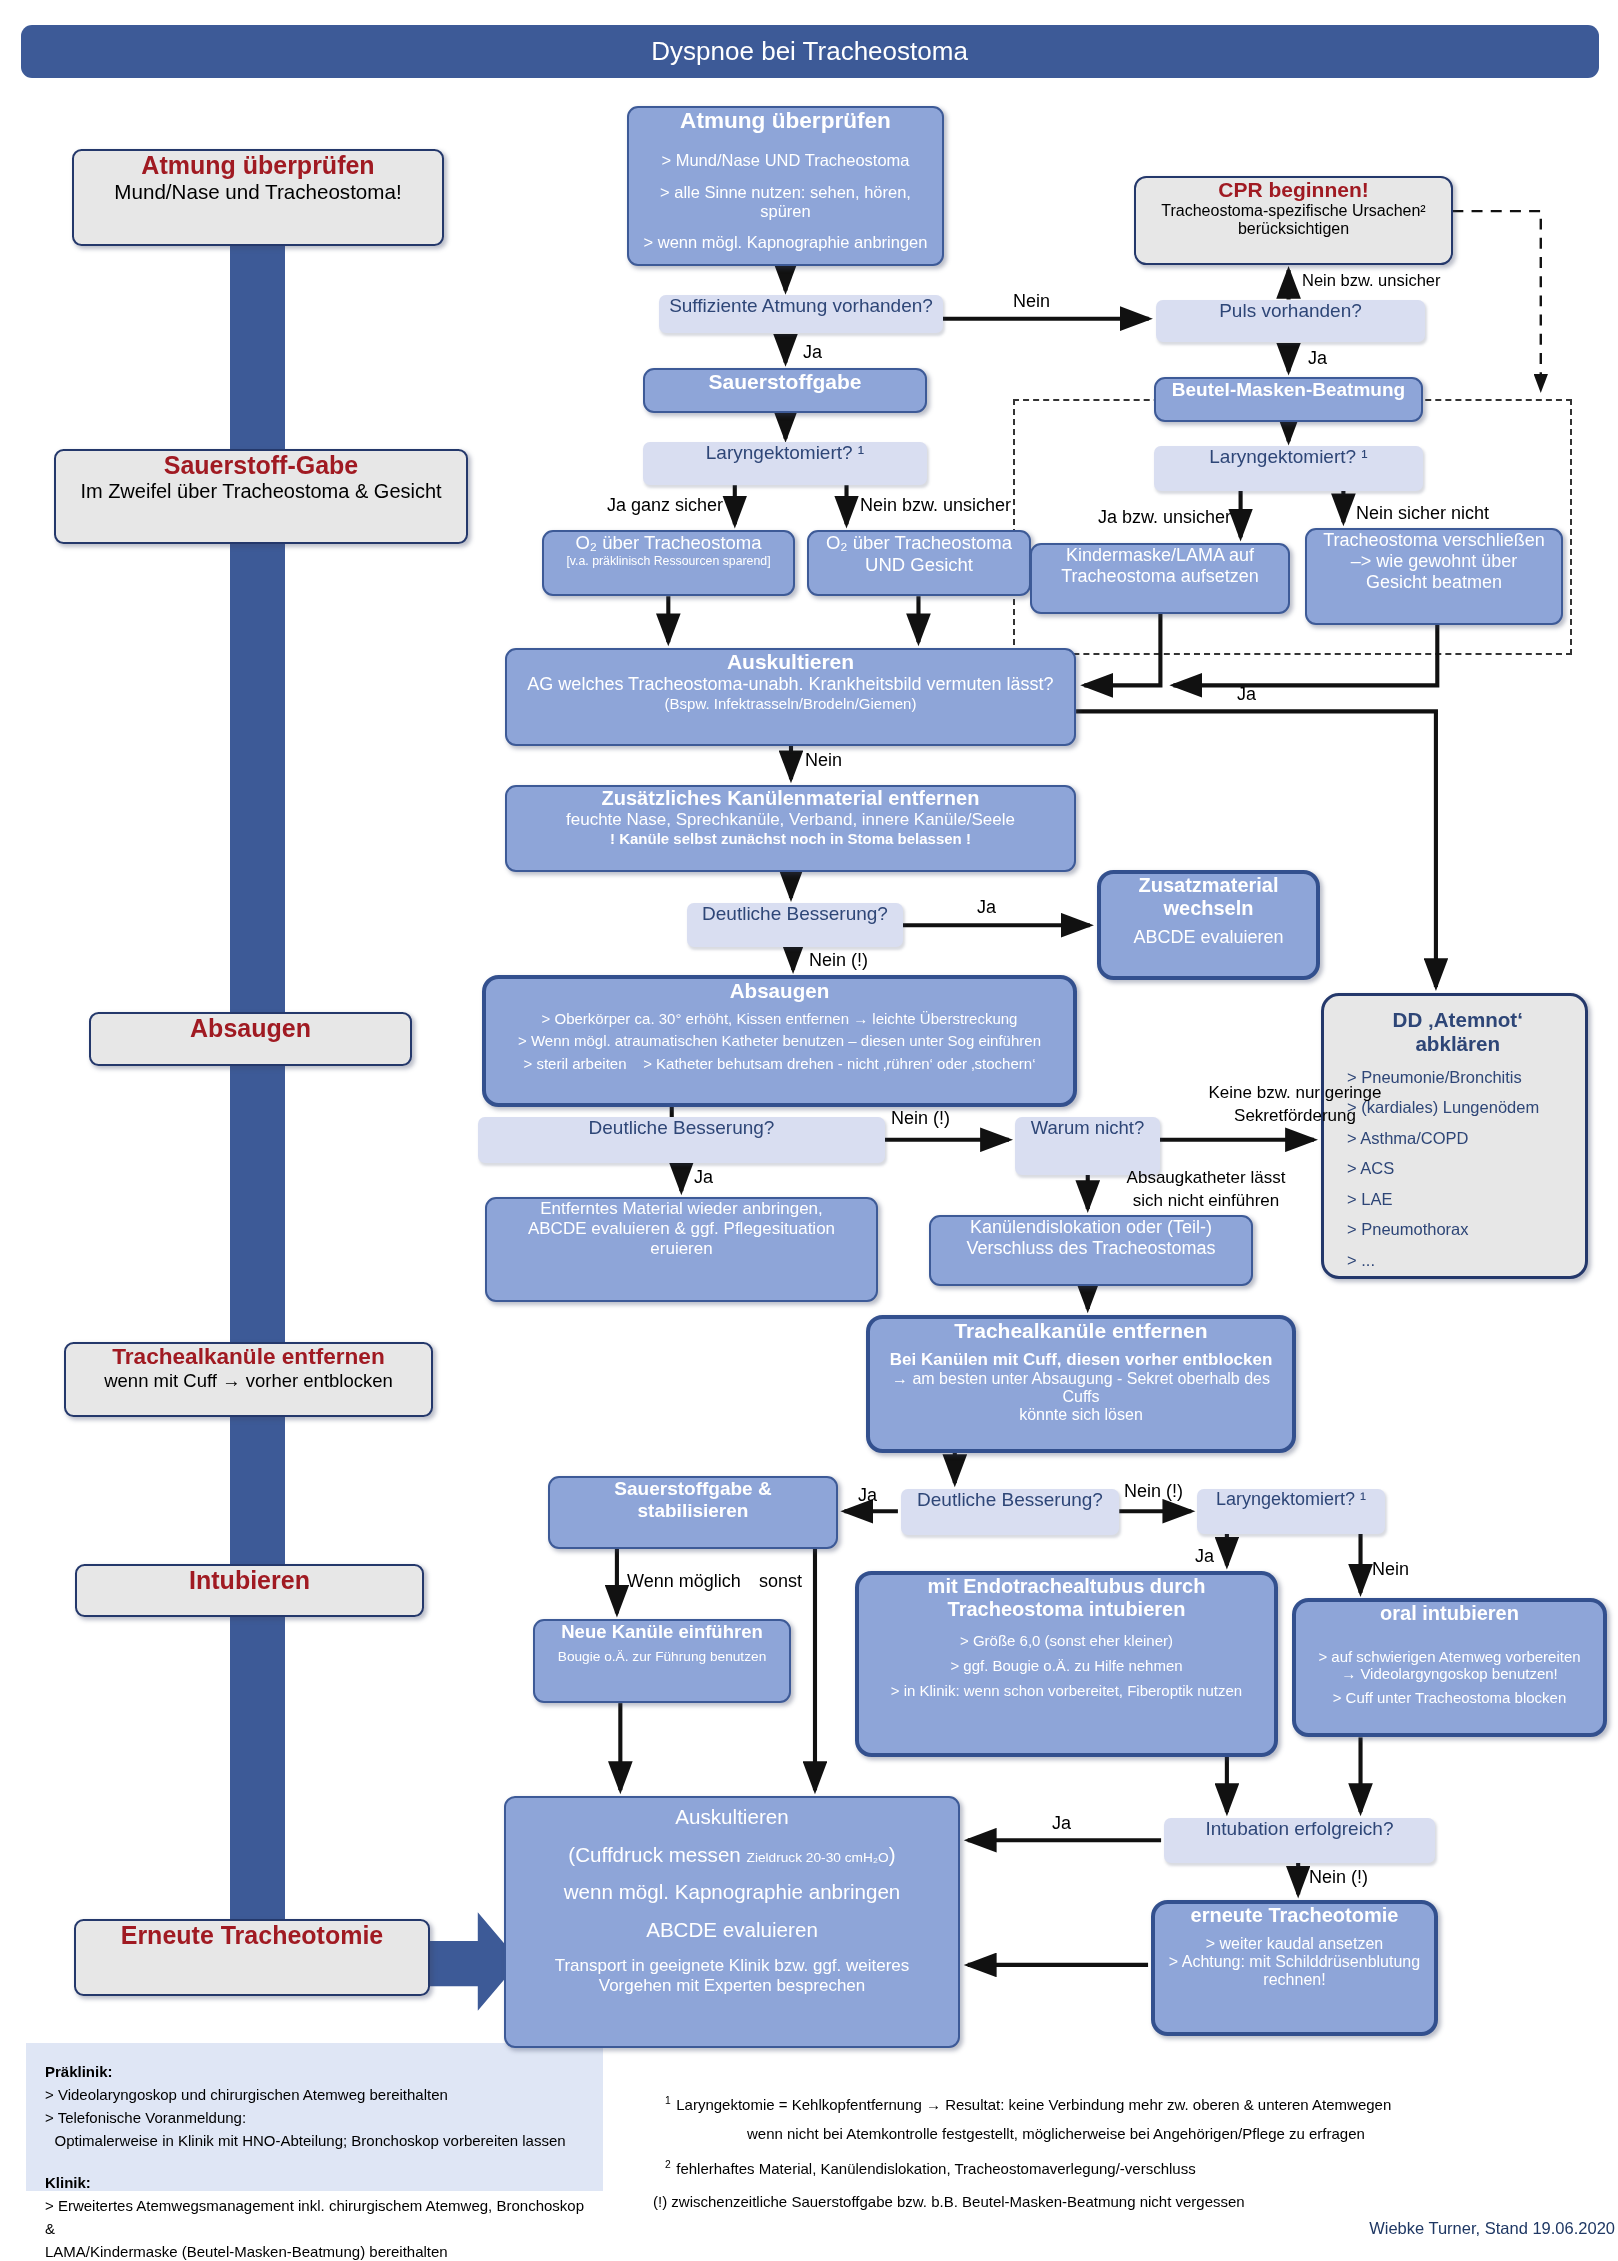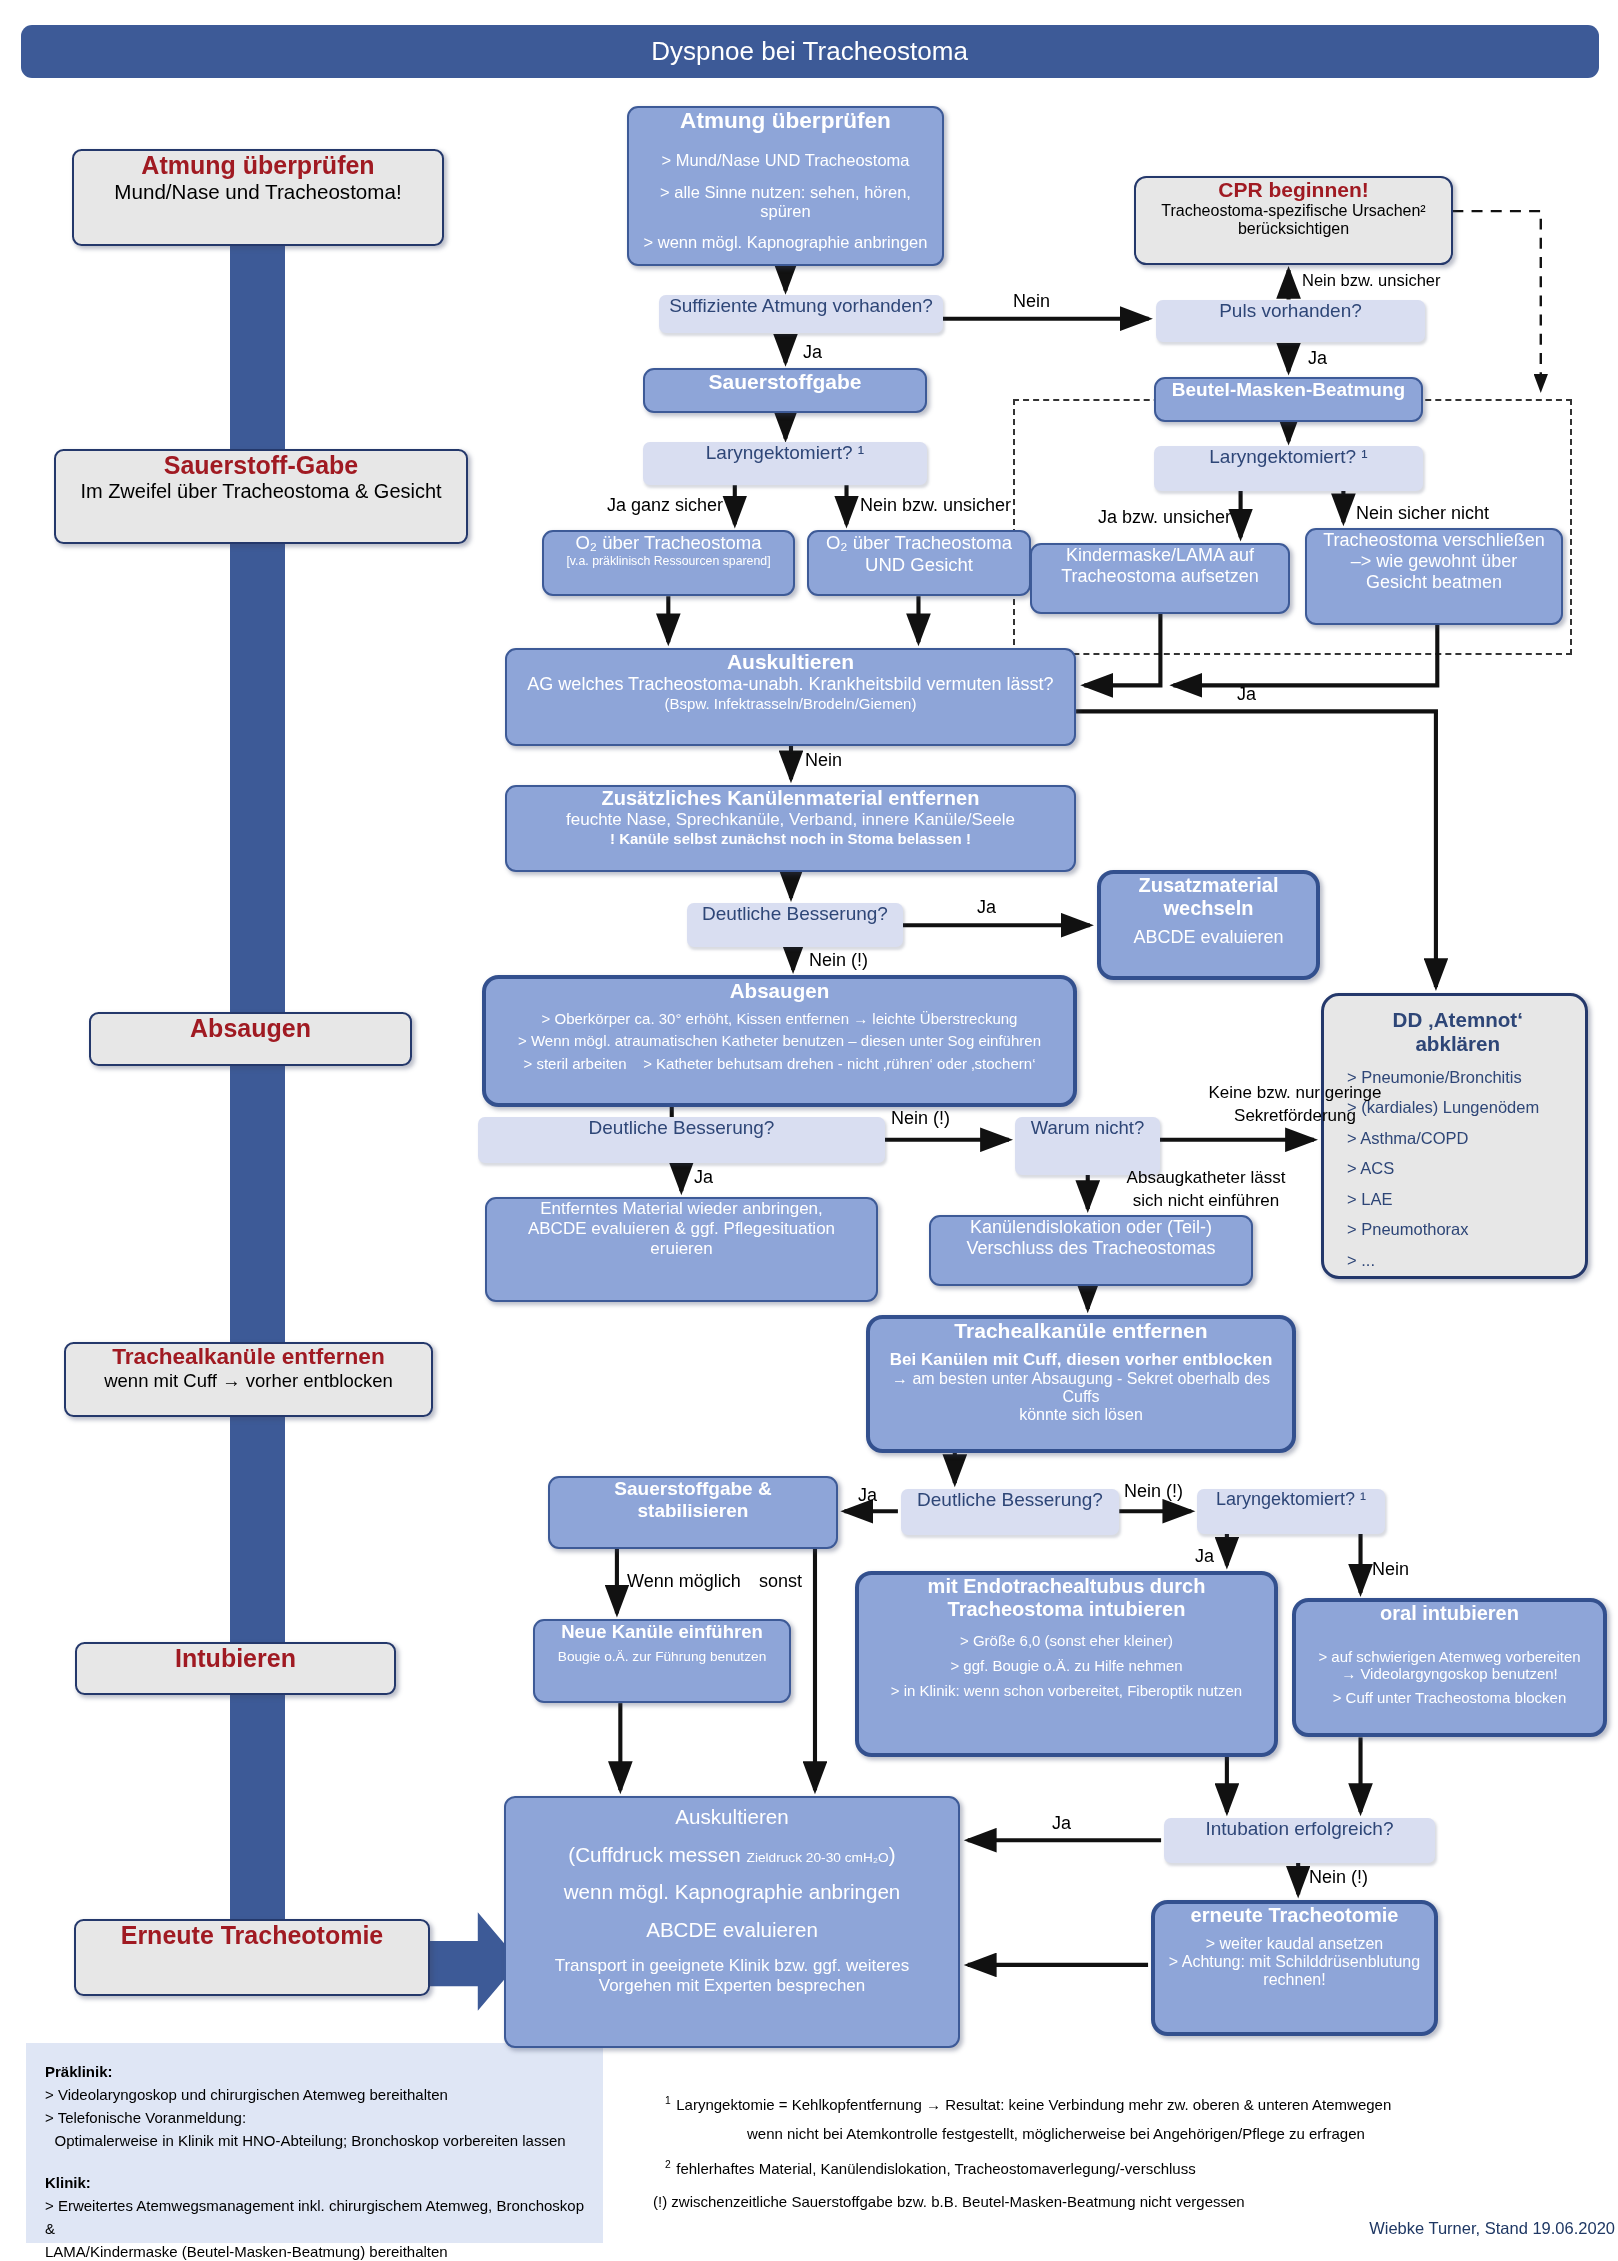--- a/index.html
+++ b/index.html
@@ -29,21 +29,21 @@
             display:flex;align-items:center;justify-content:center;font-size:26px}
   .credit{position:absolute;color:#1f3864;font-size:16.5px;text-align:right;z-index:4}
   .u{}
 </style>
 </head>
 <body>
 
 <div class="spine" style="left:230px;top:245px;width:55px;height:1718px"></div>
 <div class="dashedrect" style="left:1013px;top:399px;width:559px;height:256px"></div>
 
-<div class="panel" style="left:26px;top:2043px;width:577px;height:200px">
+<div class="panel" style="left:26px;top:2043px;width:577px;height:148px">
   <div><span class="b">Präklinik:</span></div>
   <div>&gt; Videolaryngoskop und chirurgischen Atemweg bereithalten</div>
   <div><span>&gt; </span><span class="u">Telefonische Voranmeldung:</span></div>
   <div style="padding-left:9.6px">Optimalerweise in Klinik mit HNO-Abteilung; Bronchoskop vorbereiten lassen</div>
   <div style="height:18px"></div>
   <div><span class="b">Klinik:</span></div>
   <div>&gt; Erweitertes Atemwegsmanagement inkl. chirurgischem Atemweg, Bronchoskop &amp;</div>
   <div>LAMA/Kindermaske (Beutel-Masken-Beatmung) bereithalten</div>
 
 </div>
@@ -111,21 +111,21 @@
   <div class="ln red" style="font-size:25px">Sauerstoff-Gabe</div>
   <div class="ln" style="font-size:20px">Im Zweifel über Tracheostoma &amp; Gesicht</div>
 </div>
 <div class="gray flex abs" style="left:89px;top:1012px;width:323px;height:54px">
   <div class="ln red" style="font-size:25px">Absaugen</div>
 </div>
 <div class="gray flex abs" style="left:64px;top:1342px;width:369px;height:75px">
   <div class="ln red" style="font-size:22.6px">Trachealkanüle entfernen</div>
   <div class="ln" style="font-size:18.5px">wenn mit Cuff → vorher entblocken</div>
 </div>
-<div class="gray flex abs" style="left:75px;top:1642px;width:321px;height:53px">
+<div class="gray flex abs" style="left:75px;top:1564px;width:349px;height:53px">
   <div class="ln red" style="font-size:25px">Intubieren</div>
 </div>
 <div class="gray flex abs" style="left:74px;top:1919px;width:356px;height:77px">
   <div class="ln red" style="font-size:25px">Erneute Tracheotomie</div>
 </div>
 
 <div class="box flex abs" style="left:627px;top:106px;width:317px;height:160px">
   <div class="ln b" style="font-size:22.6px;margin-bottom:11px">Atmung überprüfen</div>
   <div class="ln" style="font-size:16.5px;margin:6.2px 0">&gt; Mund/Nase UND Tracheostoma</div>
   <div class="ln" style="font-size:16.5px;margin:6.2px 0">&gt; alle Sinne nutzen: sehen, hören, spüren</div>

